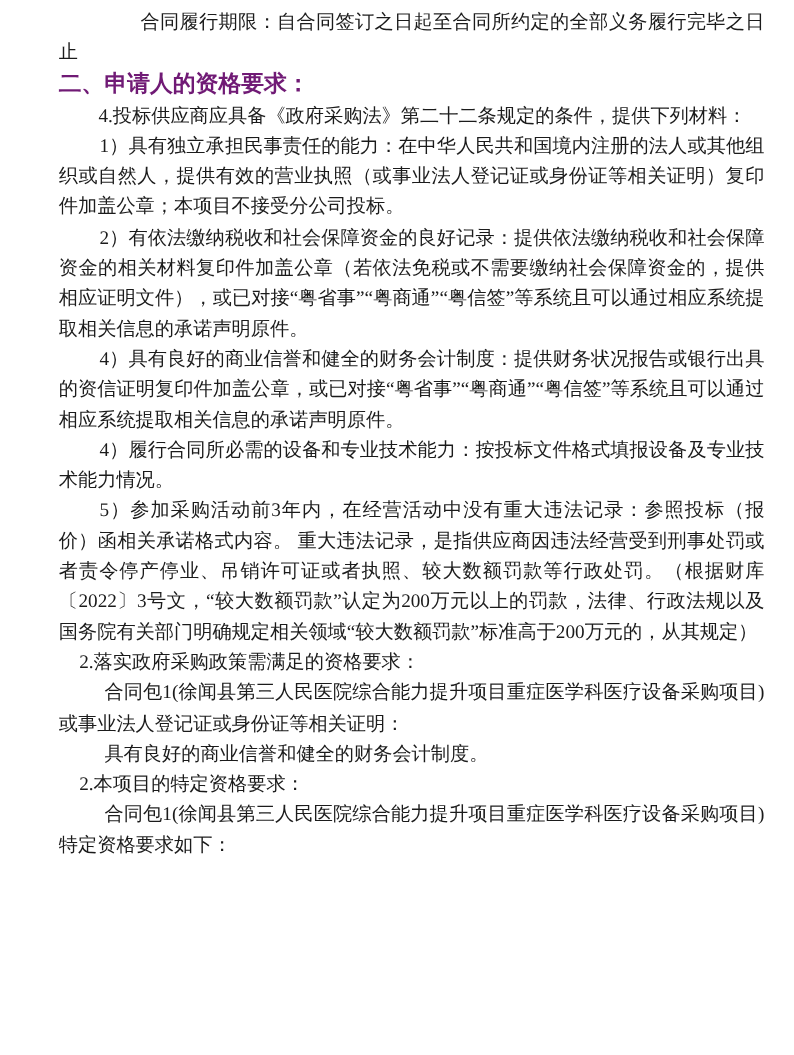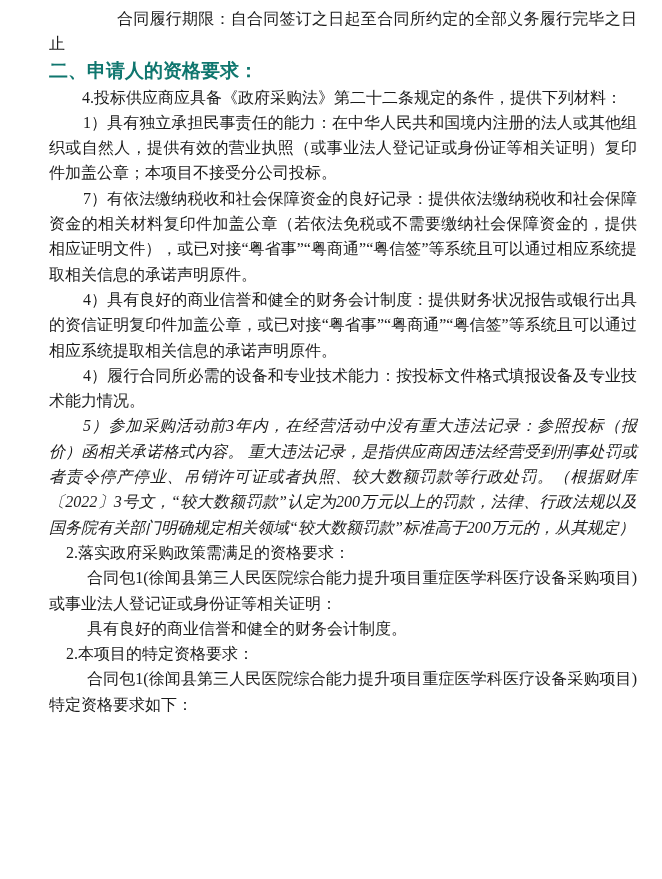--- a/index.html
+++ b/index.html
@@ -26,31 +26,31 @@
   
   .p-term   { text-indent: 68px; }
 
   
   .h2 {
     margin: 15px 0 5px -6px;
     font-weight: bold;
     font-size: 19px;
     line-height: 28px;
     text-align: left;
-    color: #0f766e;
+    color: #701a75;
   }
 
   
   .p-l1     { text-indent: 33px; }
 
   
   .p-item   { text-indent: 34px; }
 
   
-  .p-gap    { margin-top: 20px; font-style: italic; }
+  .p-gap    { margin-top: 20px; }
 
   
   .p-l2head { text-indent: 17px; margin-top: 2px; }
 
   
   .p-pkg    { margin-left: 16px; text-indent: 38px; }
 
   
   .p-nsme   { margin-top: 5px; }
 
@@ -63,21 +63,21 @@
 <div class="page">
 
   <p class="p-term">合同履行期限：自合同签订之日起至合同所约定的全部义务履行完毕之日止</p>
 
   <p class="h2">二、申请人的资格要求：</p>
 
   <p class="p-l1">4.投标供应商应具备《政府采购法》第二十二条规定的条件，提供下列材料：</p>
 
   <p class="p-item">1）具有独立承担民事责任的能力：在中华人民共和国境内注册的法人或其他组织或自然人，提供有效的营业执照（或事业法人登记证或身份证等相关证明）复印件加盖公章；本项目不接受分公司投标。</p>
 
-  <p class="p-item">7）有依法缴纳税收和社会保障资金的良好记录：提供依法缴纳税收和社会保障资金的相关材料复印件加盖公章（若依法免税或不需要缴纳社会保障资金的，提供相应证明文件），或已对接“粤省事”“粤商通”“粤信签”等系统且可以通过相应系统提取相关信息的承诺声明原件。</p>
+  <p class="p-item">2）有依法缴纳税收和社会保障资金的良好记录：提供依法缴纳税收和社会保障资金的相关材料复印件加盖公章（若依法免税或不需要缴纳社会保障资金的，提供相应证明文件），或已对接“粤省事”“粤商通”“粤信签”等系统且可以通过相应系统提取相关信息的承诺声明原件。</p>
 
   <p class="p-item">4）具有良好的商业信誉和健全的财务会计制度：提供财务状况报告或银行出具的资信证明复印件加盖公章，或已对接“粤省事”“粤商通”“粤信签”等系统且可以通过相应系统提取相关信息的承诺声明原件。</p>
 
   <p class="p-item">4）履行合同所必需的设备和专业技术能力：按投标文件格式填报设备及专业技术能力情况。</p>
 
   <p class="p-item p-gap">5）参加采购活动前3年内，在经营活动中没有重大违法记录：参照投标（报价）函相关承诺格式内容。 重大违法记录，是指供应商因违法经营受到刑事处罚或者责令停产停业、吊销许可证或者执照、较大数额罚款等行政处罚。（根据财库〔2022〕3号文，“较大数额罚款”认定为200万元以上的罚款，法律、行政法规以及国务院有关部门明确规定相关领域“较大数额罚款”标准高于200万元的，从其规定）</p>
 
   <p class="p-l2head">2.落实政府采购政策需满足的资格要求：</p>
 
   <p class="p-pkg">合同包1(徐闻县第三人民医院综合能力提升项目重症医学科医疗设备采购项目)或事业法人登记证或身份证等相关证明：</p>

